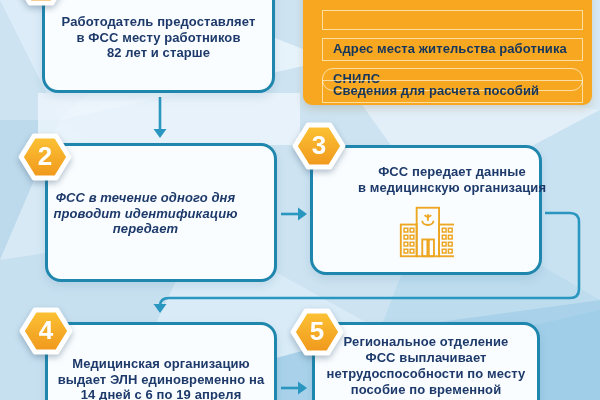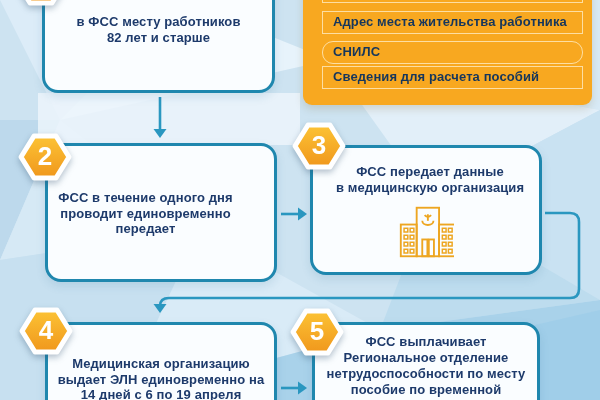--- a/index.html
+++ b/index.html
@@ -13,34 +13,34 @@
   .card{
     position:absolute;z-index:3;
     background:#fafdff;border:3px solid #1f87ae;border-radius:16px;
     box-shadow:0 4px 10px rgba(30,100,140,.13);
   }
   .card-text{
     position:absolute;z-index:4;text-align:center;
     color:#1d3a6b;font-weight:bold;font-size:13px;line-height:15.5px;letter-spacing:.1px;
   }
   .c1t{left:42px;top:14px;width:233px;}
-  .c2t{left:45px;top:190px;width:201px;}
-  .c3t{left:300px;top:164px;width:232px;padding-left:14px;}
+  .c2t{left:45px;top:190px;width:201px;font-style:italic;}
+  .c3t{left:322px;top:164px;width:232px;padding-left:14px;}
   .c4t{left:45px;top:356px;width:232px;}
   .c5t{left:312px;top:334px;width:228px;line-height:16px;}
   .panel{
     position:absolute;left:303px;top:-30px;width:289px;height:135px;z-index:3;
     background:#f8a820;border-radius:0 0 9px 9px;
     box-shadow:0 4px 8px rgba(120,90,20,.18);
   }
   .p-item{
     position:absolute;left:19px;width:249px;height:20px;
     border:1px solid rgba(255,250,232,.65);
     color:#15365c;font-weight:bold;font-size:13px;line-height:20px;
-    padding-left:10px;letter-spacing:.1px;white-space:nowrap;overflow:hidden;
+    padding-left:10px;letter-spacing:.1px;white-space:nowrap;overflow:hidden;margin-top:27px;
   }
   .hex{position:absolute;width:56px;height:50px;z-index:5;}
   .hex svg{filter:drop-shadow(0 3px 3px rgba(50,80,110,.35));}
   .hex .digit{
     position:absolute;left:0;top:9px;width:56px;text-align:center;
     color:#fff;font-weight:bold;font-size:26px;line-height:30px;
   }
   .hospital{position:absolute;left:398px;top:203px;z-index:4;}
 </style>
 </head>
@@ -97,35 +97,36 @@
   </svg>
 
   <div class="panel">
     <div class="p-item" style="top:13px;height:18px;"></div>
     <div class="p-item" style="top:41px;height:21px;">
       <span>Адрес места жительства работника</span>
     </div>
     <div class="p-item" style="top:71px;height:21px;border-radius:11px;">
       <span>СНИЛС</span>
     </div>
-    <div class="p-item" style="top:96px;height:21px;">
+    <div class="p-item" style="top:83px;height:21px;">
       <span>Сведения для расчета пособий</span>
     </div>
   </div>
 
   <div class="card" style="left:42px;top:-40px;width:227px;height:127px;"></div>
   <div class="card-text c1t">
+    <div>Работодатель предоставляет</div>
     <div>в ФСС месту работников</div>
     <div>82 лет и старше</div>
   </div>
 
   <div class="card" style="left:45px;top:143px;width:226px;height:133px;"></div>
   <div class="card-text c2t">
     <div>ФСС в течение одного дня</div>
-    <div>проводит единовременно</div>
+    <div>проводит идентификацию</div>
     <div>передает</div>
   </div>
 
   <div class="card" style="left:310px;top:145px;width:226px;height:124px;"></div>
   <div class="card-text c3t">
     <div>ФСС передает данные</div>
     <div>в медицинскую организация</div>
   </div>
   <svg class="hospital" width="56" height="58" viewBox="0 0 60 58" fill="none" stroke="#eda621" stroke-width="2">
     <rect x="20" y="3" width="24" height="52"></rect>
@@ -158,22 +159,22 @@
 
   <div class="card" style="left:45px;top:322px;width:226px;height:120px;"></div>
   <div class="card-text c4t">
     <div>Медицинская организацию</div>
     <div>выдает ЭЛН единовременно на</div>
     <div>14 дней с 6 по 19 апреля</div>
   </div>
 
   <div class="card" style="left:312px;top:322px;width:222px;height:120px;"></div>
   <div class="card-text c5t">
+    <div>Региональное отделение</div>
     <div>ФСС выплачивает</div>
-    <div>Региональное отделение</div>
     <div>нетрудоспособности по месту</div>
     <div>пособие по временной</div>
     <div>работы</div>
   </div>
 
   <div class="hex" style="left:13px;top:-43px;">
     <svg width="56" height="50" viewBox="0 0 56 50">
         <use href="#hexsym"></use>
       </svg>
     

